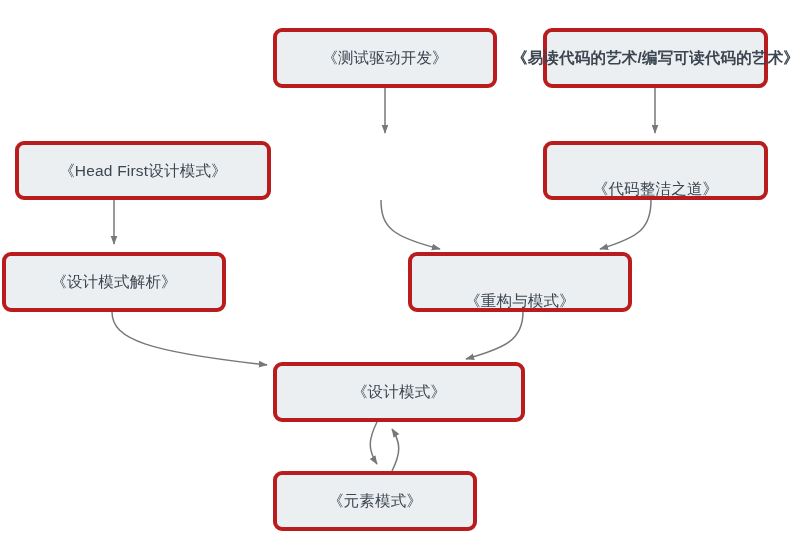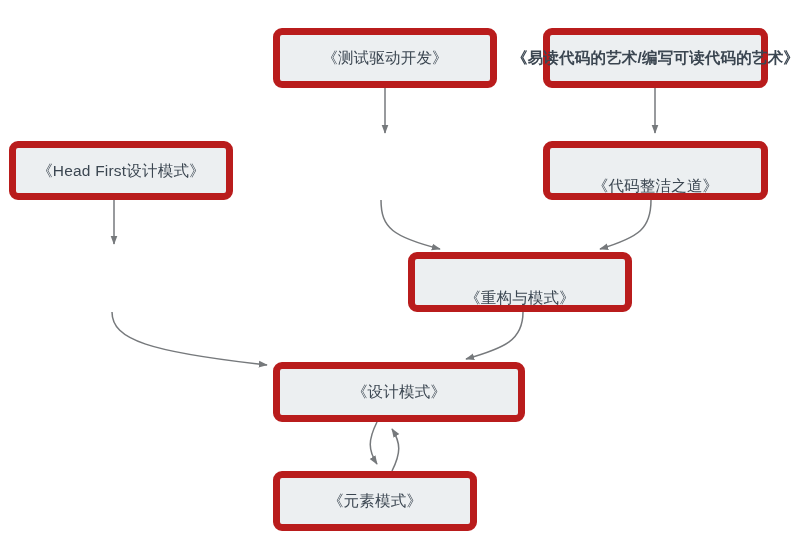--- a/index.html
+++ b/index.html
@@ -24,38 +24,38 @@
     left: 0;
     top: 0;
     width: 800px;
     height: 550px;
     pointer-events: none;
   }
   .node {
     position: absolute;
     box-sizing: border-box;
     background: #eceff1;
-    border: 7px solid #b91c1c;
+    border: 4px solid #b91c1c;
     border-radius: 9px;
     display: flex;
     align-items: center;
     justify-content: center;
     z-index: 2;
   }
   .node-label {
     font-size: 15.5px;
     line-height: 1;
     color: #3b4651;
     white-space: nowrap;
     letter-spacing: 0.2px;
   }
   
   .n-tdd          { left: 273px; top: 28px;  width: 224px; height: 60px; }
   .n-readable     { left: 543px; top: 28px;  width: 225px; height: 60px; }
-  .n-headfirst    { left: 9px;   top: 141px; width: 224px; height: 59px; }
+  .n-headfirst    { left: 15px;   top: 141px; width: 256px; height: 59px; }
   .n-refactoring  { left: 273px; top: 141px; width: 224px; height: 59px; }
   .n-cleancode    { left: 543px; top: 141px; width: 225px; height: 59px; align-items: flex-end; }
   .n-dpexplained  { left: 2px;   top: 252px; width: 224px; height: 60px; }
   .n-rtp          { left: 408px; top: 252px; width: 224px; height: 60px; align-items: flex-end; }
   .n-designpat    { left: 273px; top: 362px; width: 252px; height: 60px; }
   .n-elempat      { left: 273px; top: 471px; width: 204px; height: 60px; }
   
   .n-readable .node-label {
     position: absolute;
     left: 50%;
@@ -97,20 +97,23 @@
 
   <div class="node n-headfirst">
     <span class="node-label">《Head First设计模式》</span>
   </div>
 
 
   <div class="node n-cleancode">
     <span class="node-label">《代码整洁之道》</span>
   </div>
 
+  <div class="node n-dpexplained">
+    <span class="node-label">《设计模式解析》</span>
+  </div>
 
   <div class="node n-rtp">
     <span class="node-label">《重构与模式》</span>
   </div>
 
   <div class="node n-designpat">
     <span class="node-label">《设计模式》</span>
   </div>
 
   <div class="node n-elempat">

